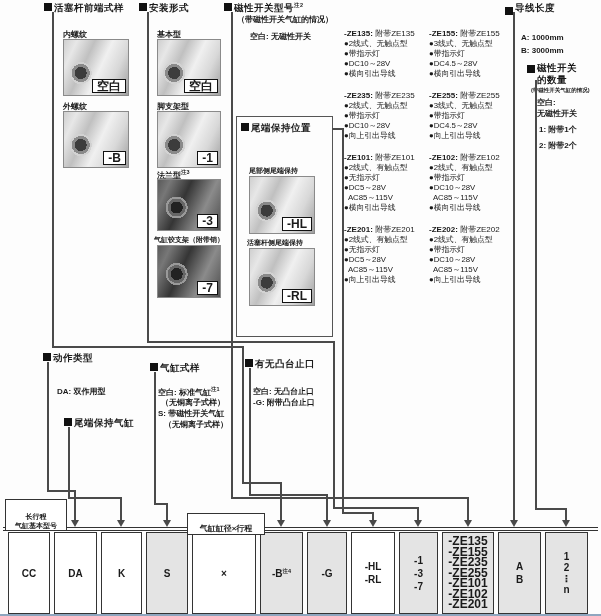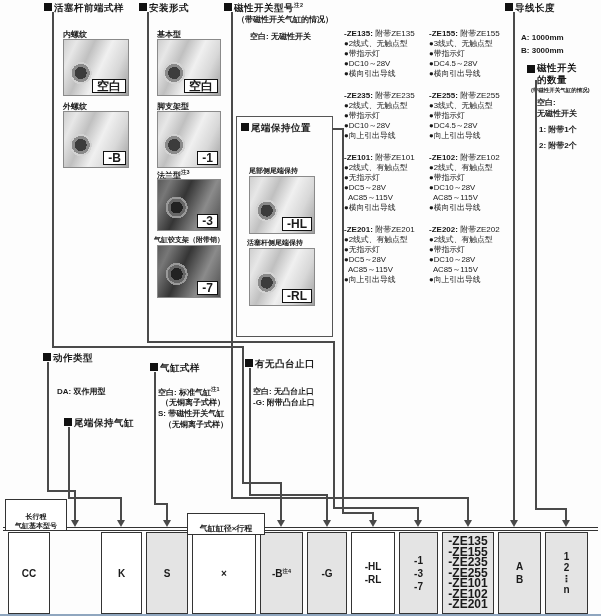--- a/index.html
+++ b/index.html
@@ -56,21 +56,21 @@
     <span>安装形式</span>
   </div>
   <div class="abs title" style="left:224px;top:2px;">
     <span class="sq"></span>
     <span><span>磁性开关型号</span><sup>注2</sup></span>
   </div>
   <div class="abs sub" style="left:237px;top:14px;">（带磁性开关气缸的情况）</div>
   <div class="abs sub" style="left:250px;top:31px;">
     <b>空白:</b> <span>无磁性开关</span>
   </div>
-  <div class="abs title" style="left:505px;top:2px;">
+  <div class="abs title" style="left:505px;top:2px;align-items:flex-end;">
     <span class="sq"></span>
     <span>导线长度</span>
   </div>
   <div class="abs sub" style="left:521px;top:33px;">
     <b>A:</b> <span>1000mm</span>
   </div>
   <div class="abs sub" style="left:521px;top:46px;">
     <b>B:</b> <span>3000mm</span>
   </div>
 
@@ -301,20 +301,23 @@
   <div class="hbox" style="left:5px;top:499px;width:62px;height:32px;font-size:7px;line-height:9px;">
     <div>长行程</div>
     <div>气缸基本型号</div>
   </div>
   <div class="hbox" style="left:187px;top:513px;width:78px;height:22px;font-size:8px;">
     <div>气缸缸径×行程</div>
   </div>
 
   <div class="cell" style="left:8px;width:42px;">
       <div class="cline">CC</div>
+    </div>
+  <div class="cell" style="left:54px;width:43px;">
+      <div class="cline">DA</div>
     </div>
   <div class="cell" style="left:101px;width:41px;">
       <div class="cline">K</div>
     </div>
   <div class="cell gray" style="left:146px;width:42px;">
       <div class="cline">S</div>
     </div>
   <div class="cell" style="left:192px;width:64px;">
       <div class="cline">×</div>
     </div>

